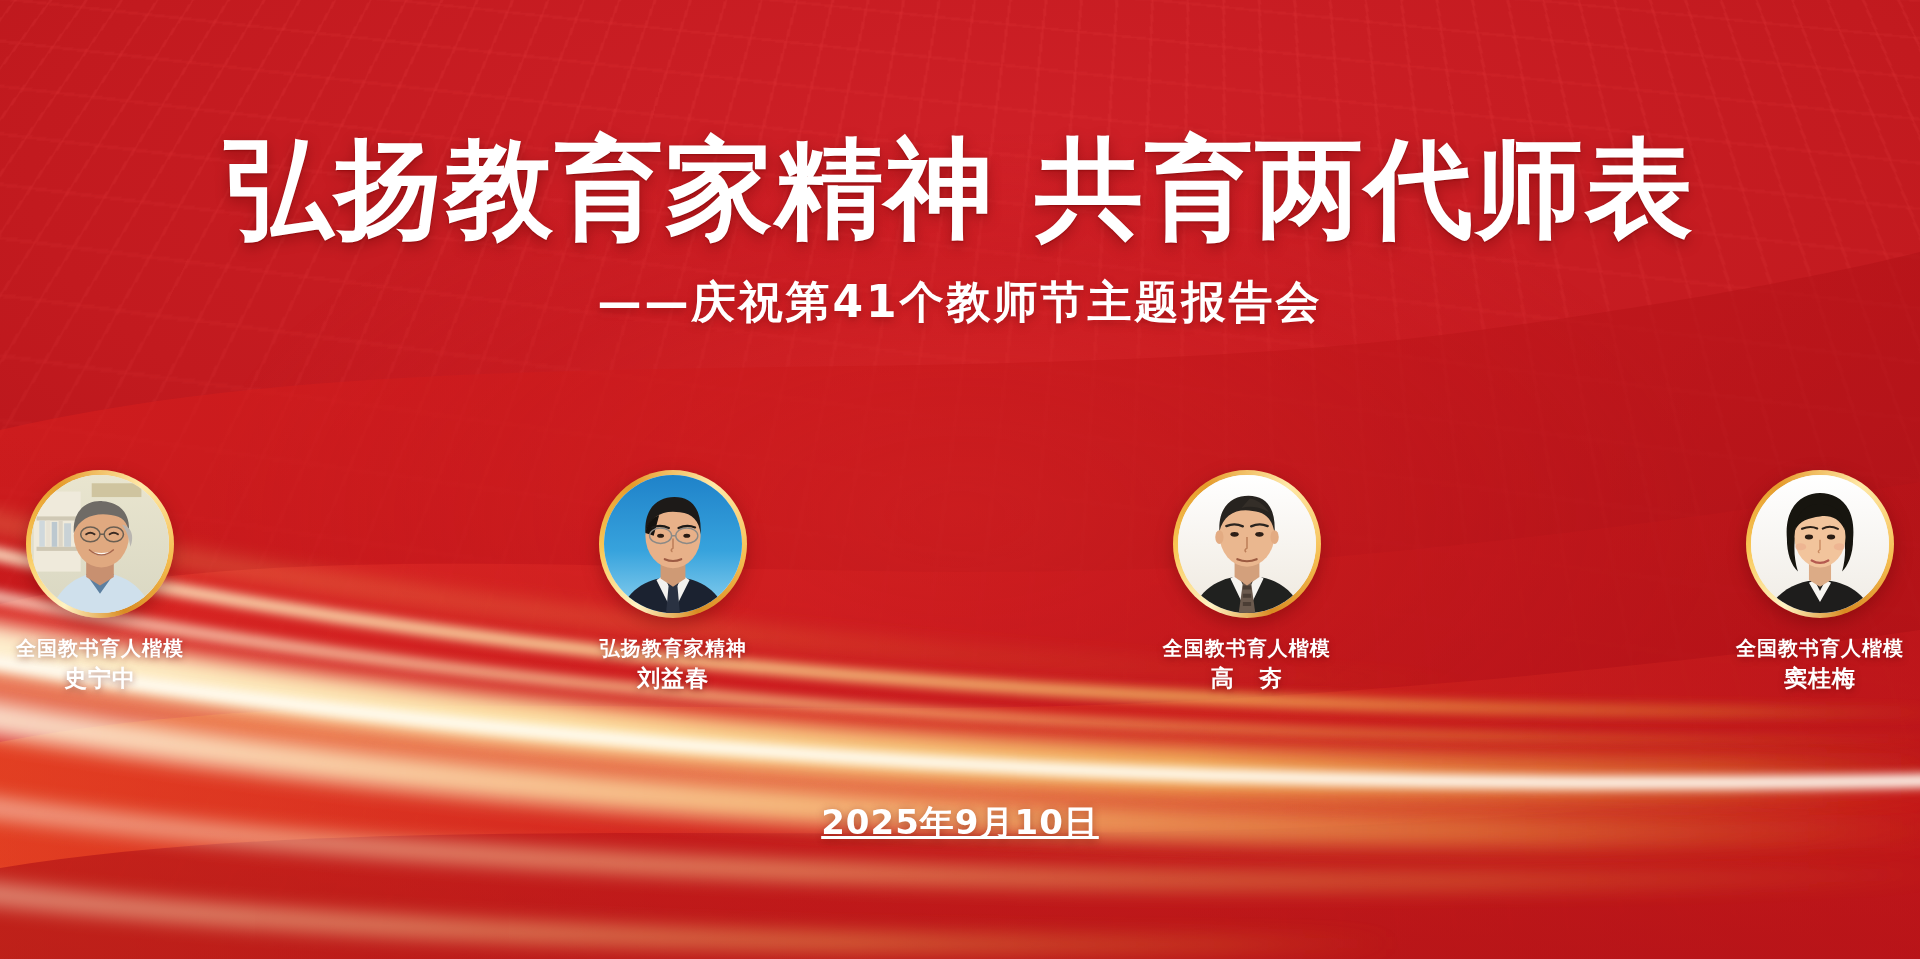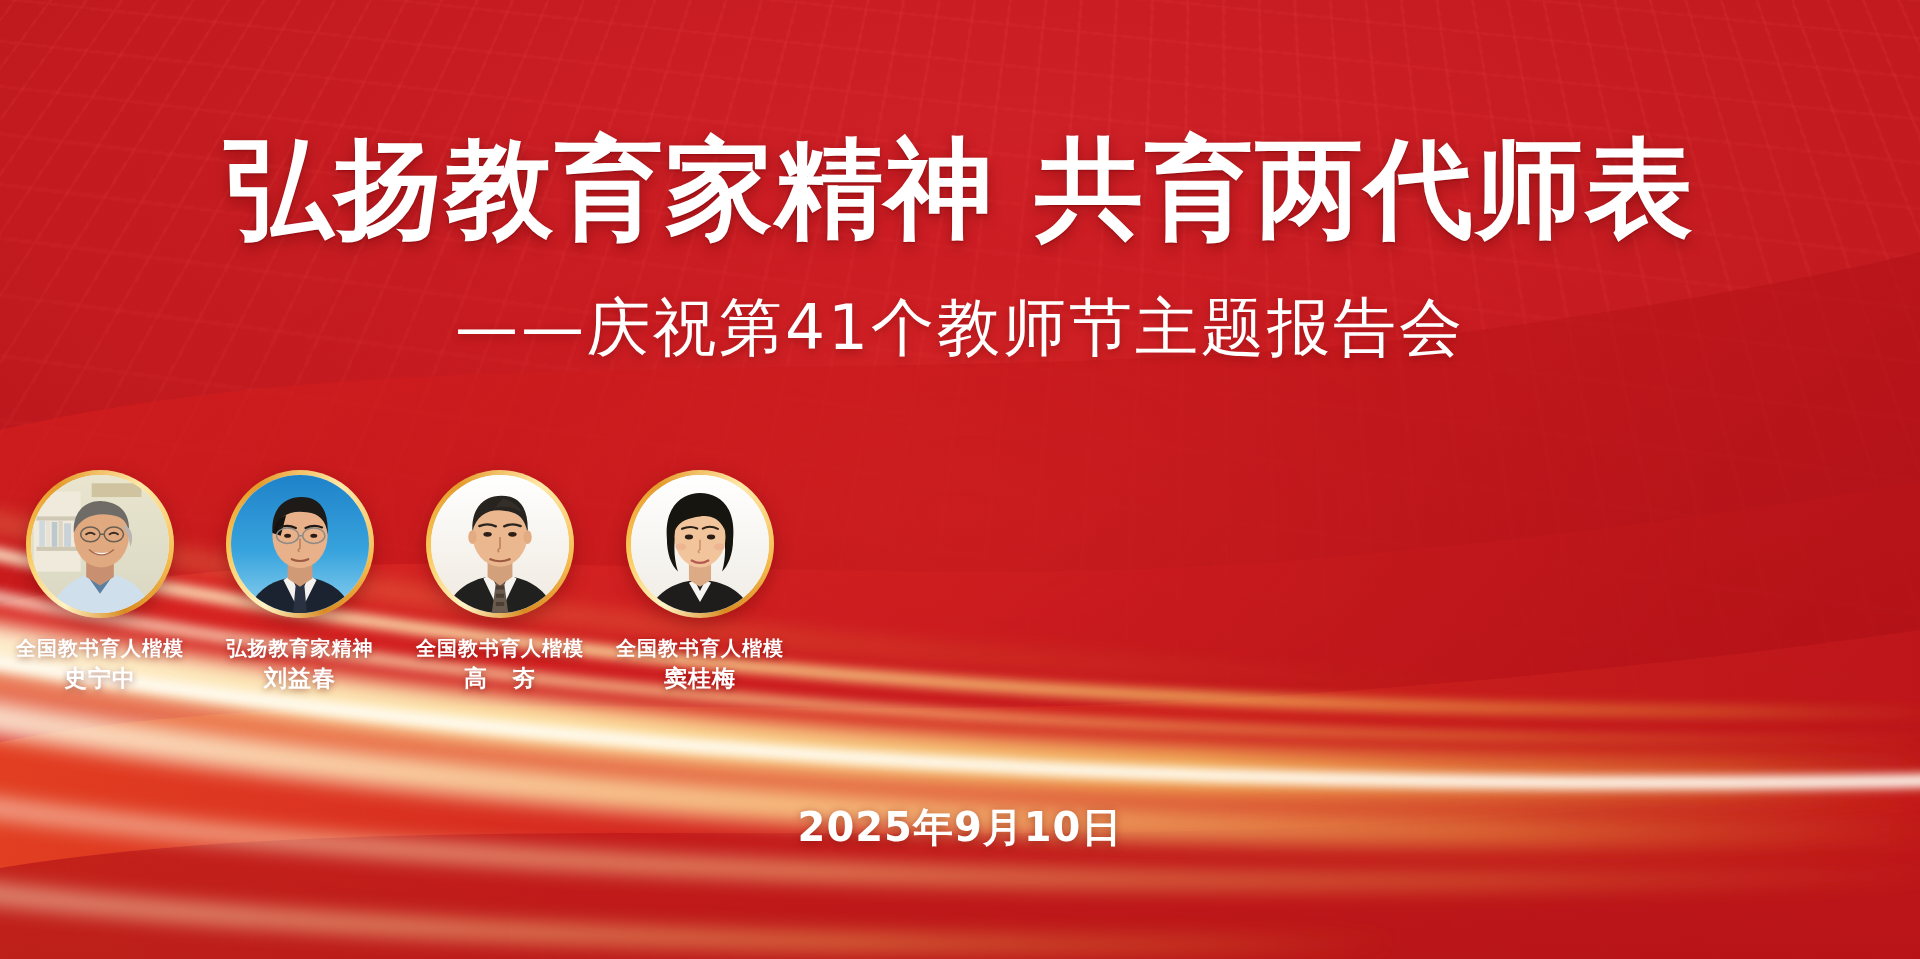--- a/index.html
+++ b/index.html
@@ -65,37 +65,37 @@
     font-size: 108px;
     line-height: 1.12;
     letter-spacing: 2px;
     color: #ffffff;
     text-shadow: 0 5px 14px rgba(90,0,0,.38), 0 1px 2px rgba(120,0,0,.5);
     white-space: nowrap;
   }
   .main-title .gapsp { display: inline-block; width: 40px; }
 
   .sub-title {
-    margin-top: 36px;
+    margin-top: 24px;
     font-family: "DejaVu Sans", "Liberation Sans", sans-serif;
-    font-weight: 400;
-    font-size: 63px;
+    font-weight: 700;
+    font-size: 44px;
     letter-spacing: 3px;
     color: #ffffff;
     text-shadow: 0 3px 9px rgba(90,0,0,.35);
     white-space: nowrap;
   }
 
   
   .people-row {
     position: absolute;
-    left: 0; right: 9px;
+    left: 0; right: 0;
     top: 470px;
     display: flex;
-    justify-content: flex-start;
+    justify-content: space-between;
     z-index: 7;
   }
   .person { width: 200px; text-align: center; }
 
   .avatar {
     position: relative;
     width: 138px; height: 138px;
     margin: 0 auto;
     border-radius: 50%;
     padding: 5px;
@@ -133,26 +133,27 @@
     text-shadow: 0 2px 7px rgba(90,0,0,.45);
     white-space: nowrap;
   }
 
   
   .date-line {
     position: absolute;
     left: 0; right: 0;
     top: 800px;
     text-align: center;
-    font-size: 40px;
+    font-size: 34px;
     font-weight: 700;
     letter-spacing: 1px;
     color: #ffffff;
     text-shadow: 0 2px 9px rgba(110,10,0,.45);
     z-index: 8;
+    text-decoration: underline;
   }
 
   
   .ribbon {
     position: absolute;
     left: 0; bottom: 0;
     width: 1920px; height: 460px;
     z-index: 5;
     pointer-events: none;
   }

